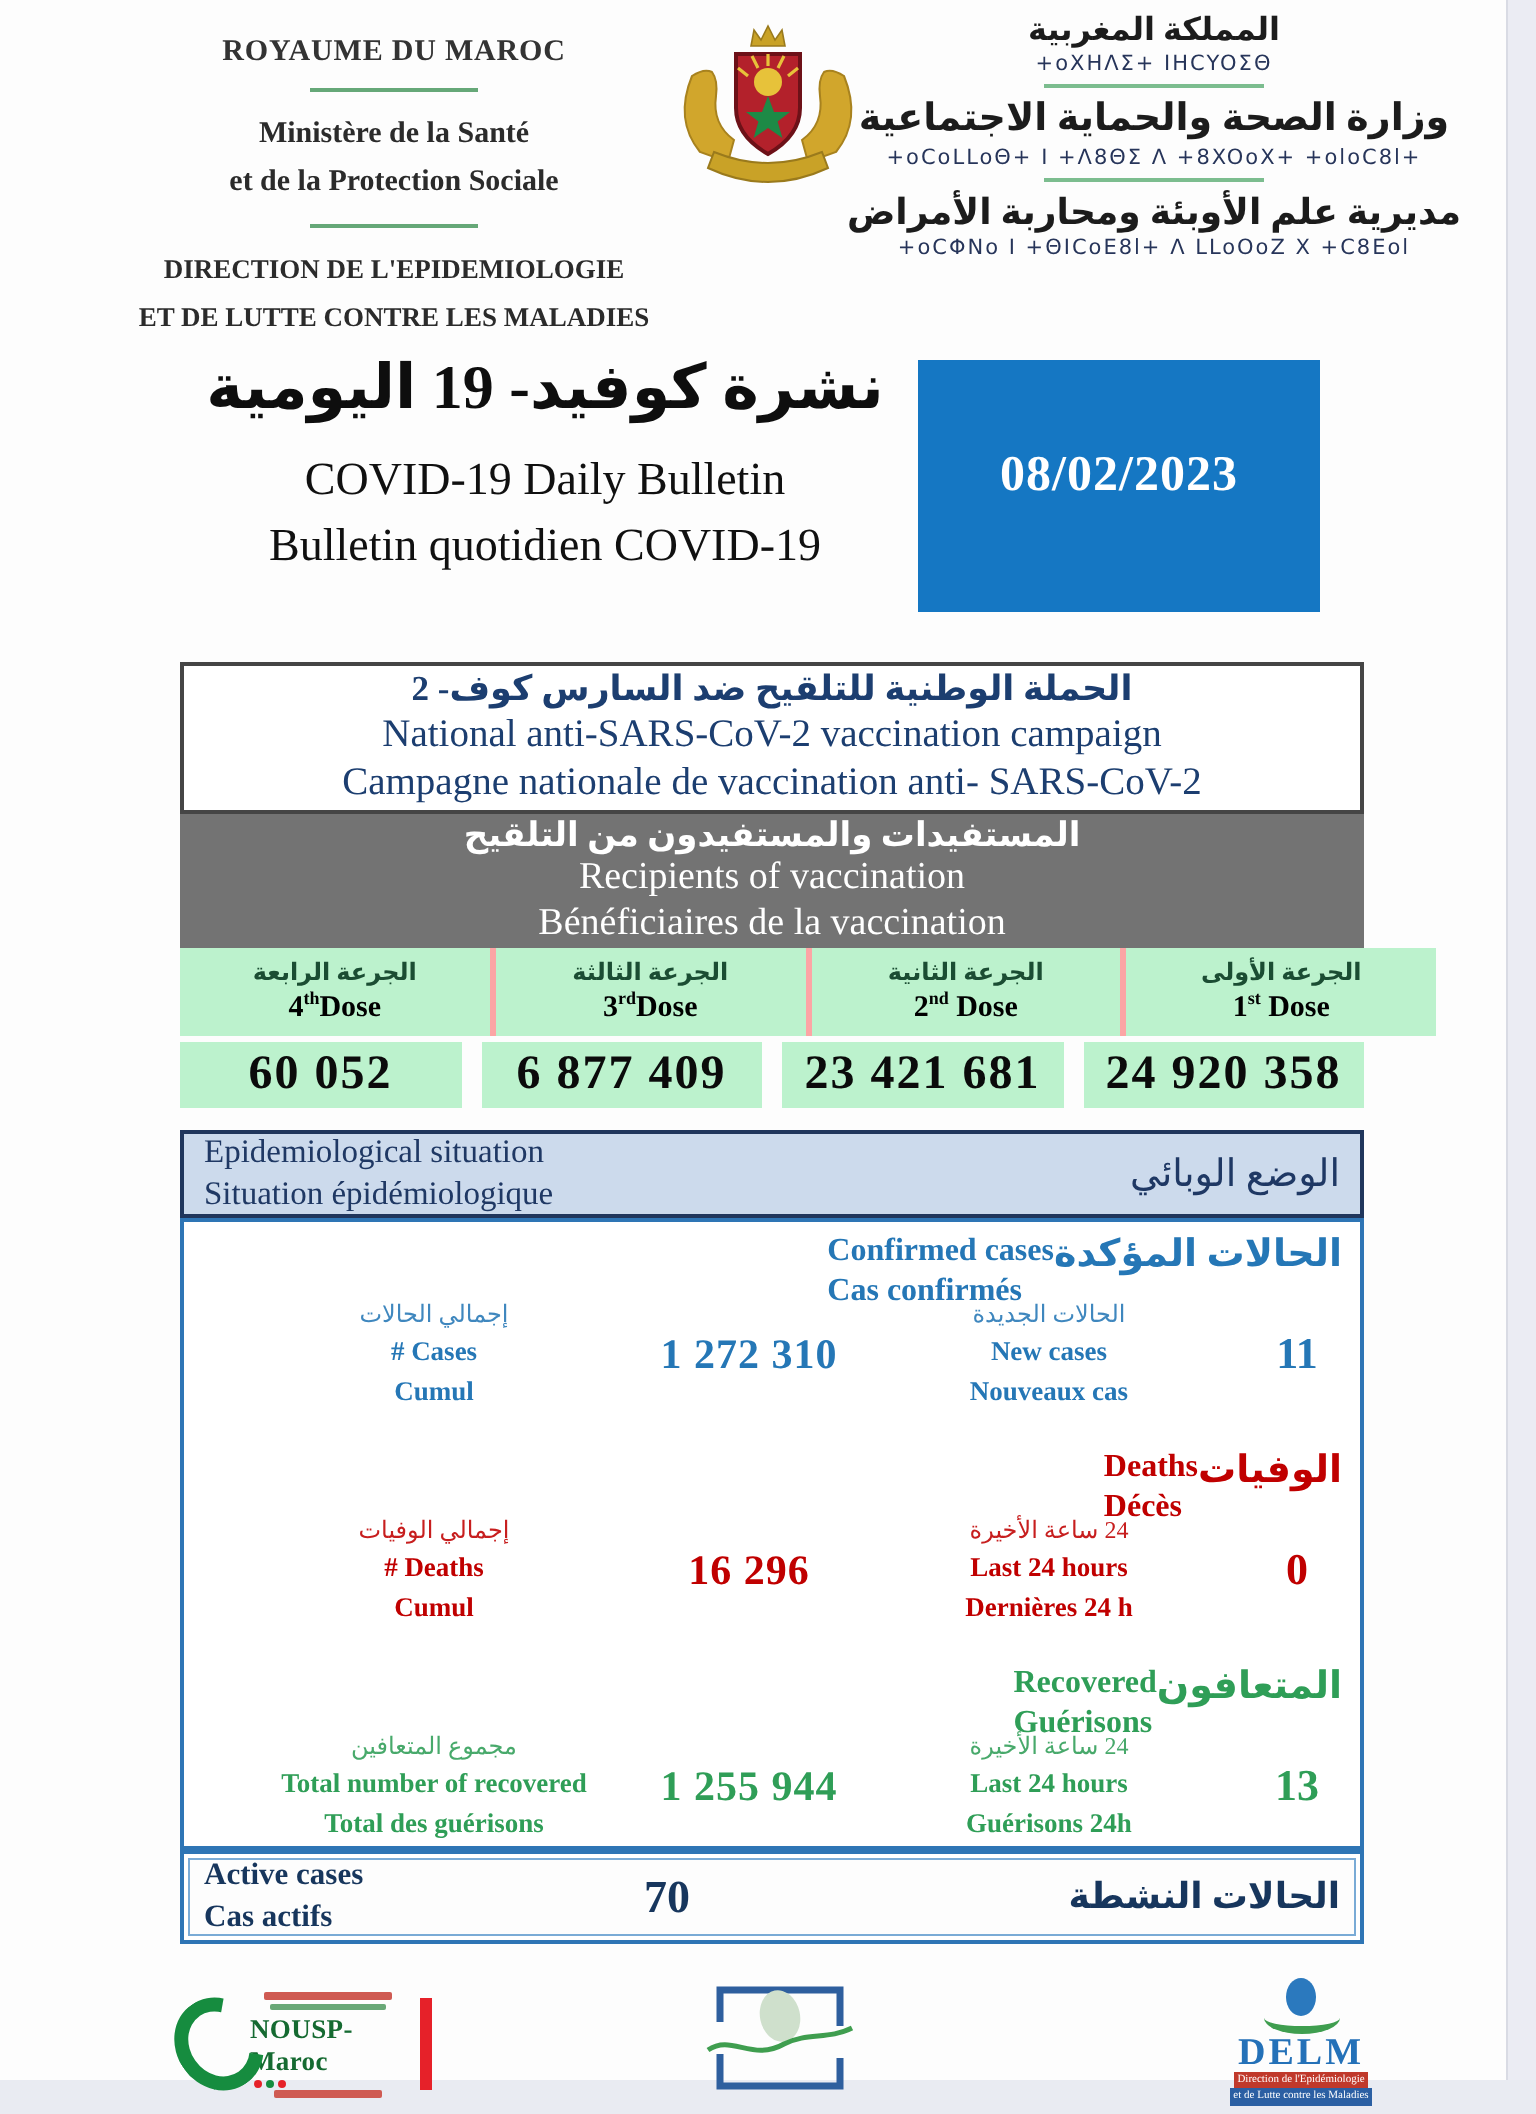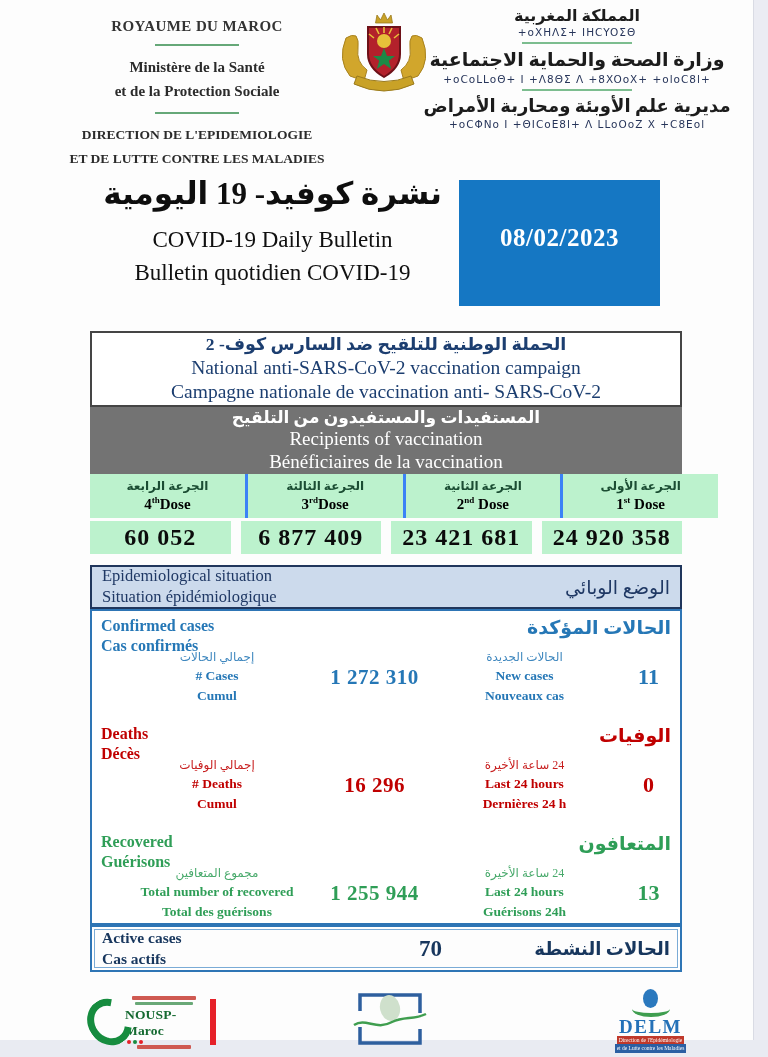--- a/index.html
+++ b/index.html
@@ -34,53 +34,53 @@
   
   .camp-box{position:absolute;left:90px;top:331px;width:592px;height:76px;box-sizing:border-box;
             border:2px solid #454545;display:flex;flex-direction:column;align-items:center;justify-content:center;
             color:#1c3e70;text-align:center;background:#fff;}
   .camp-ar{font-size:17.5px;font-weight:bold;line-height:1.3;}
   .camp-l{font-size:19.5px;line-height:1.25;}
   .green-band{position:absolute;left:90px;top:407px;width:592px;height:67px;background:#737373;color:#fff;
               display:flex;flex-direction:column;align-items:center;justify-content:center;text-align:center;}
   .gb-ar{font-size:17px;font-weight:bold;line-height:1.25;}
   .gb-l{font-size:19px;line-height:1.2;}
-  .dose-head{position:absolute;left:90px;top:474px;width:628px;height:44px;display:flex;gap:3px;background:#3b82f6;}
+  .dose-head{position:absolute;left:90px;top:474px;width:628px;height:44px;display:flex;gap:3px;background:#fca5a5;}
   .dh{flex:1;background:#bcf2cd;display:flex;flex-direction:column;align-items:center;justify-content:center;}
   .dh-ar{font-size:12px;font-weight:bold;color:#1b4d33;line-height:1.3;}
   .dh-en{font-size:15px;font-weight:bold;color:#000;line-height:1.2;}
   .dh-en sup{font-size:60%;vertical-align:super;}
   .dose-vals{position:absolute;left:90px;top:521px;width:592px;height:33px;display:flex;gap:10px;}
   .dv{flex:1;background:#bcf2cd;display:flex;align-items:center;justify-content:center;
       font-size:24px;font-weight:bold;color:#0b0b0b;letter-spacing:1px;}
 
   
   .epi-head{position:absolute;left:90px;top:565px;width:592px;height:44px;box-sizing:border-box;
             background:#ccdaec;border:2px solid #20365c;display:flex;align-items:center;
             justify-content:space-between;padding:0 10px;color:#1f3864;}
   .eh-l{font-size:16.5px;line-height:1.25;}
   .eh-ar{font-size:19px;}
   .epi-main{position:absolute;left:90px;top:609px;width:592px;height:316px;box-sizing:border-box;
             border:2px solid #2e75b5;background:#fff;}
   .sec{height:105px;position:relative;padding-top:3px;}
-  .sec-head{display:flex;justify-content:space-between;padding:2px 9px 0 9px;}
+  .sec-head{display:flex;justify-content:flex-end;padding:2px 9px 0 9px;}
   .sec-title{font-size:16px;font-weight:bold;line-height:1.25;}
   .sec-ar{font-size:19px;font-weight:bold;}
   .sec-grid{display:grid;grid-template-columns:200px 115px 185px 1fr;margin-top:-8px;padding-left:25px;}
   .lbl{display:flex;flex-direction:column;justify-content:center;text-align:center;line-height:1.5;}
   .lbl .a{font-size:12px;opacity:.88;}
   .lbl .l{font-size:13.5px;font-weight:600;}
   .val{display:flex;align-items:center;justify-content:center;font-size:21px;font-weight:bold;letter-spacing:.5px;}
   .val2{display:flex;align-items:center;justify-content:center;font-size:22px;font-weight:bold;}
   .c-blue{color:#2577b6;} .c-red{color:#c00000;} .c-green{color:#2f9e57;}
   .active-row{position:absolute;left:90px;top:925px;width:592px;height:47px;box-sizing:border-box;
               border:2px solid #2e75b5;box-shadow:inset 0 0 0 2px #fff,inset 0 0 0 3px #7aabd6;
               display:flex;align-items:center;justify-content:space-between;padding:0 10px;color:#17365d;}
   .act-l{font-size:15.5px;font-weight:bold;line-height:1.3;}
-  .act-v{position:absolute;left:230px;width:120px;text-align:right;font-size:23px;font-weight:bold;}
+  .act-v{position:absolute;left:230px;width:120px;text-align:left;font-size:23px;font-weight:bold;}
   .act-ar{font-size:18px;font-weight:bold;}
 
   
   .nousp{position:absolute;left:88px;top:995px;width:128px;height:54px;display:flex;align-items:center;}
   .n-arc{width:34px;height:34px;border:7px solid #168c3f;border-right-color:transparent;border-radius:50%;
          transform:rotate(-35deg);box-sizing:content-box;}
   .n-mid{margin-left:-6px;display:flex;flex-direction:column;align-items:center;}
   .n-bar{height:4px;width:64px;background:#cf5a52;border-radius:1px;margin:1px 0;}
   .n-bar.g{height:3px;background:#69a877;width:58px;}
   .n-name{font-size:13.5px;font-weight:bold;color:#156a31;letter-spacing:.2px;margin:1px 0;}

